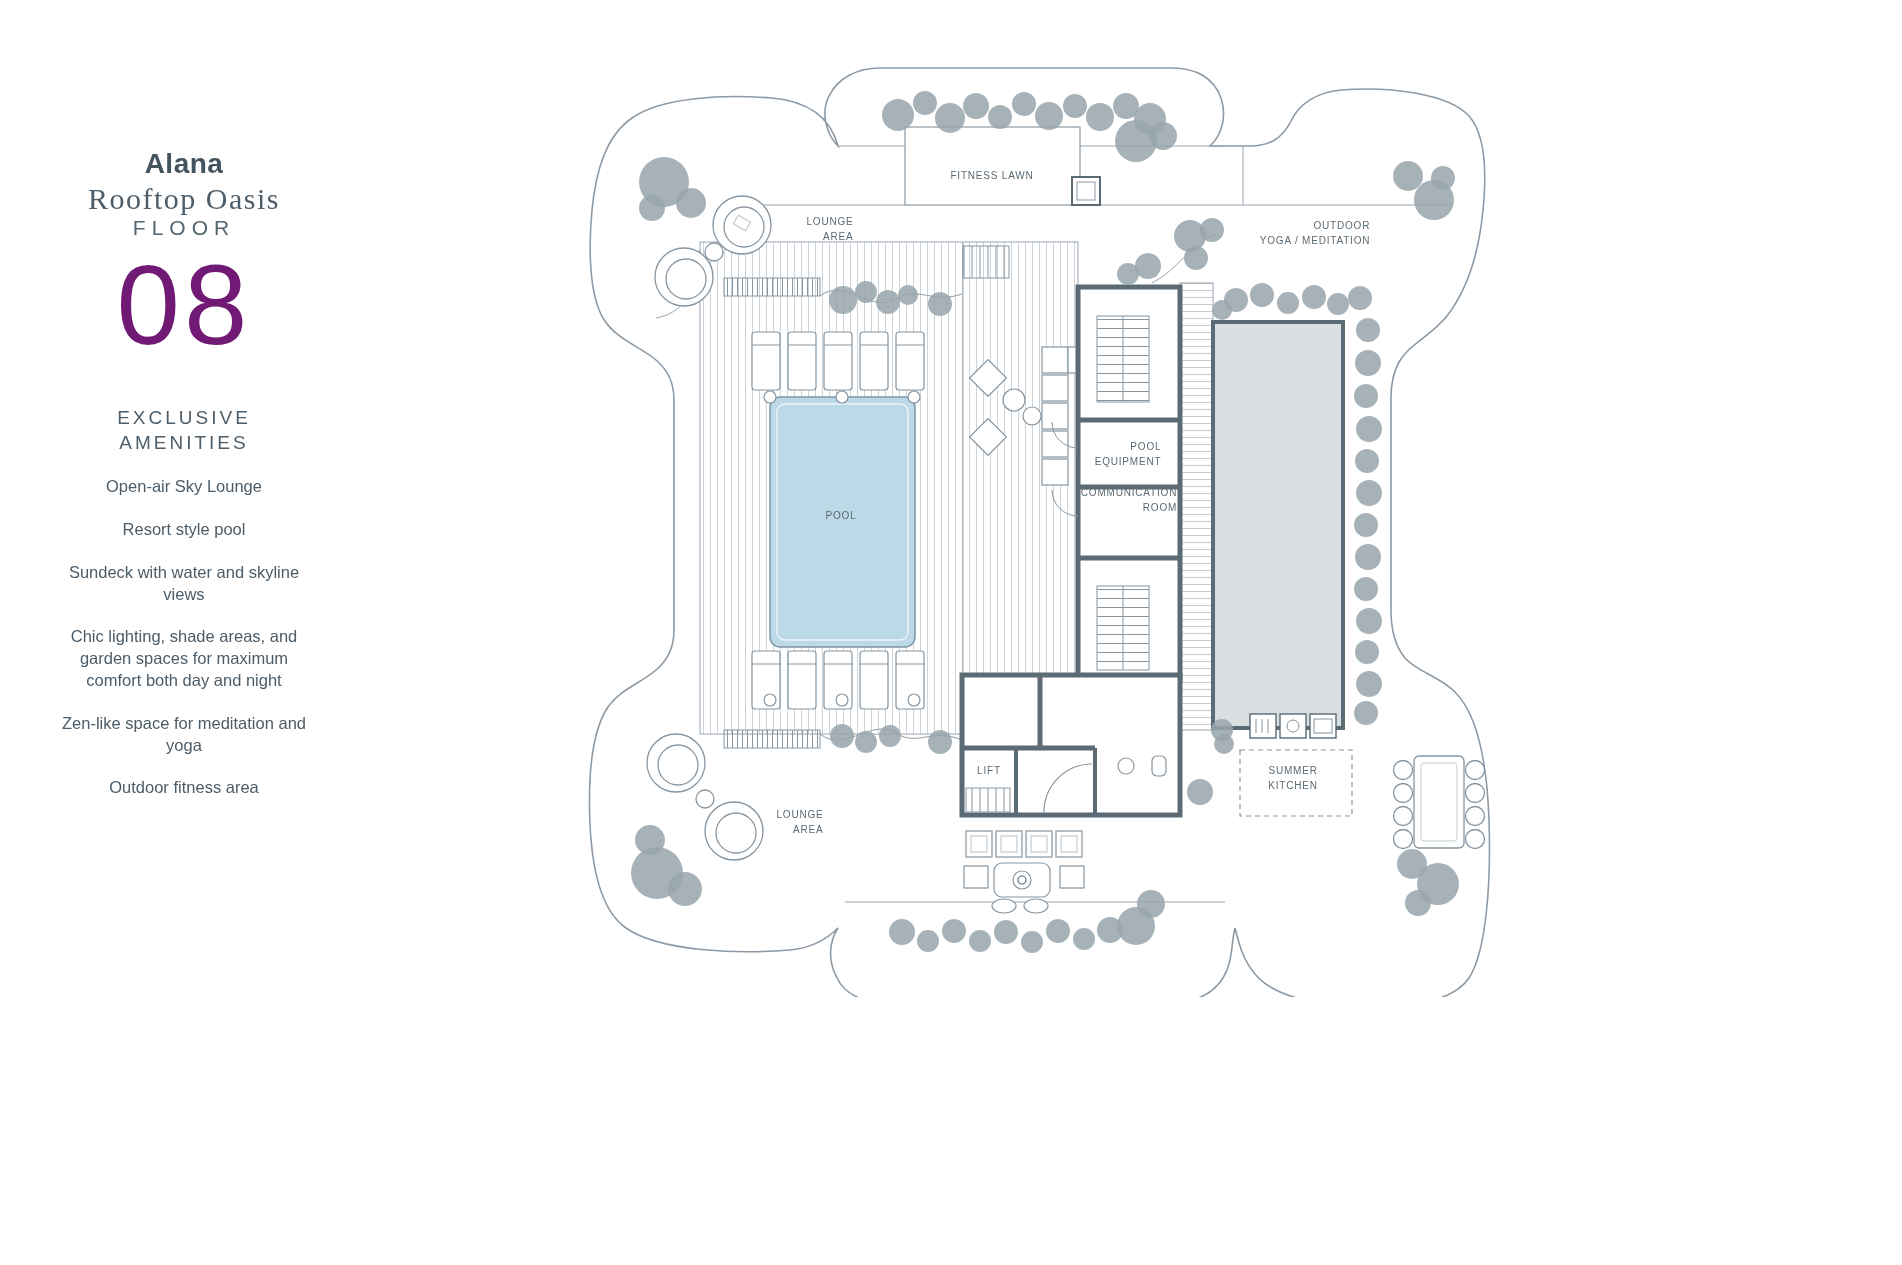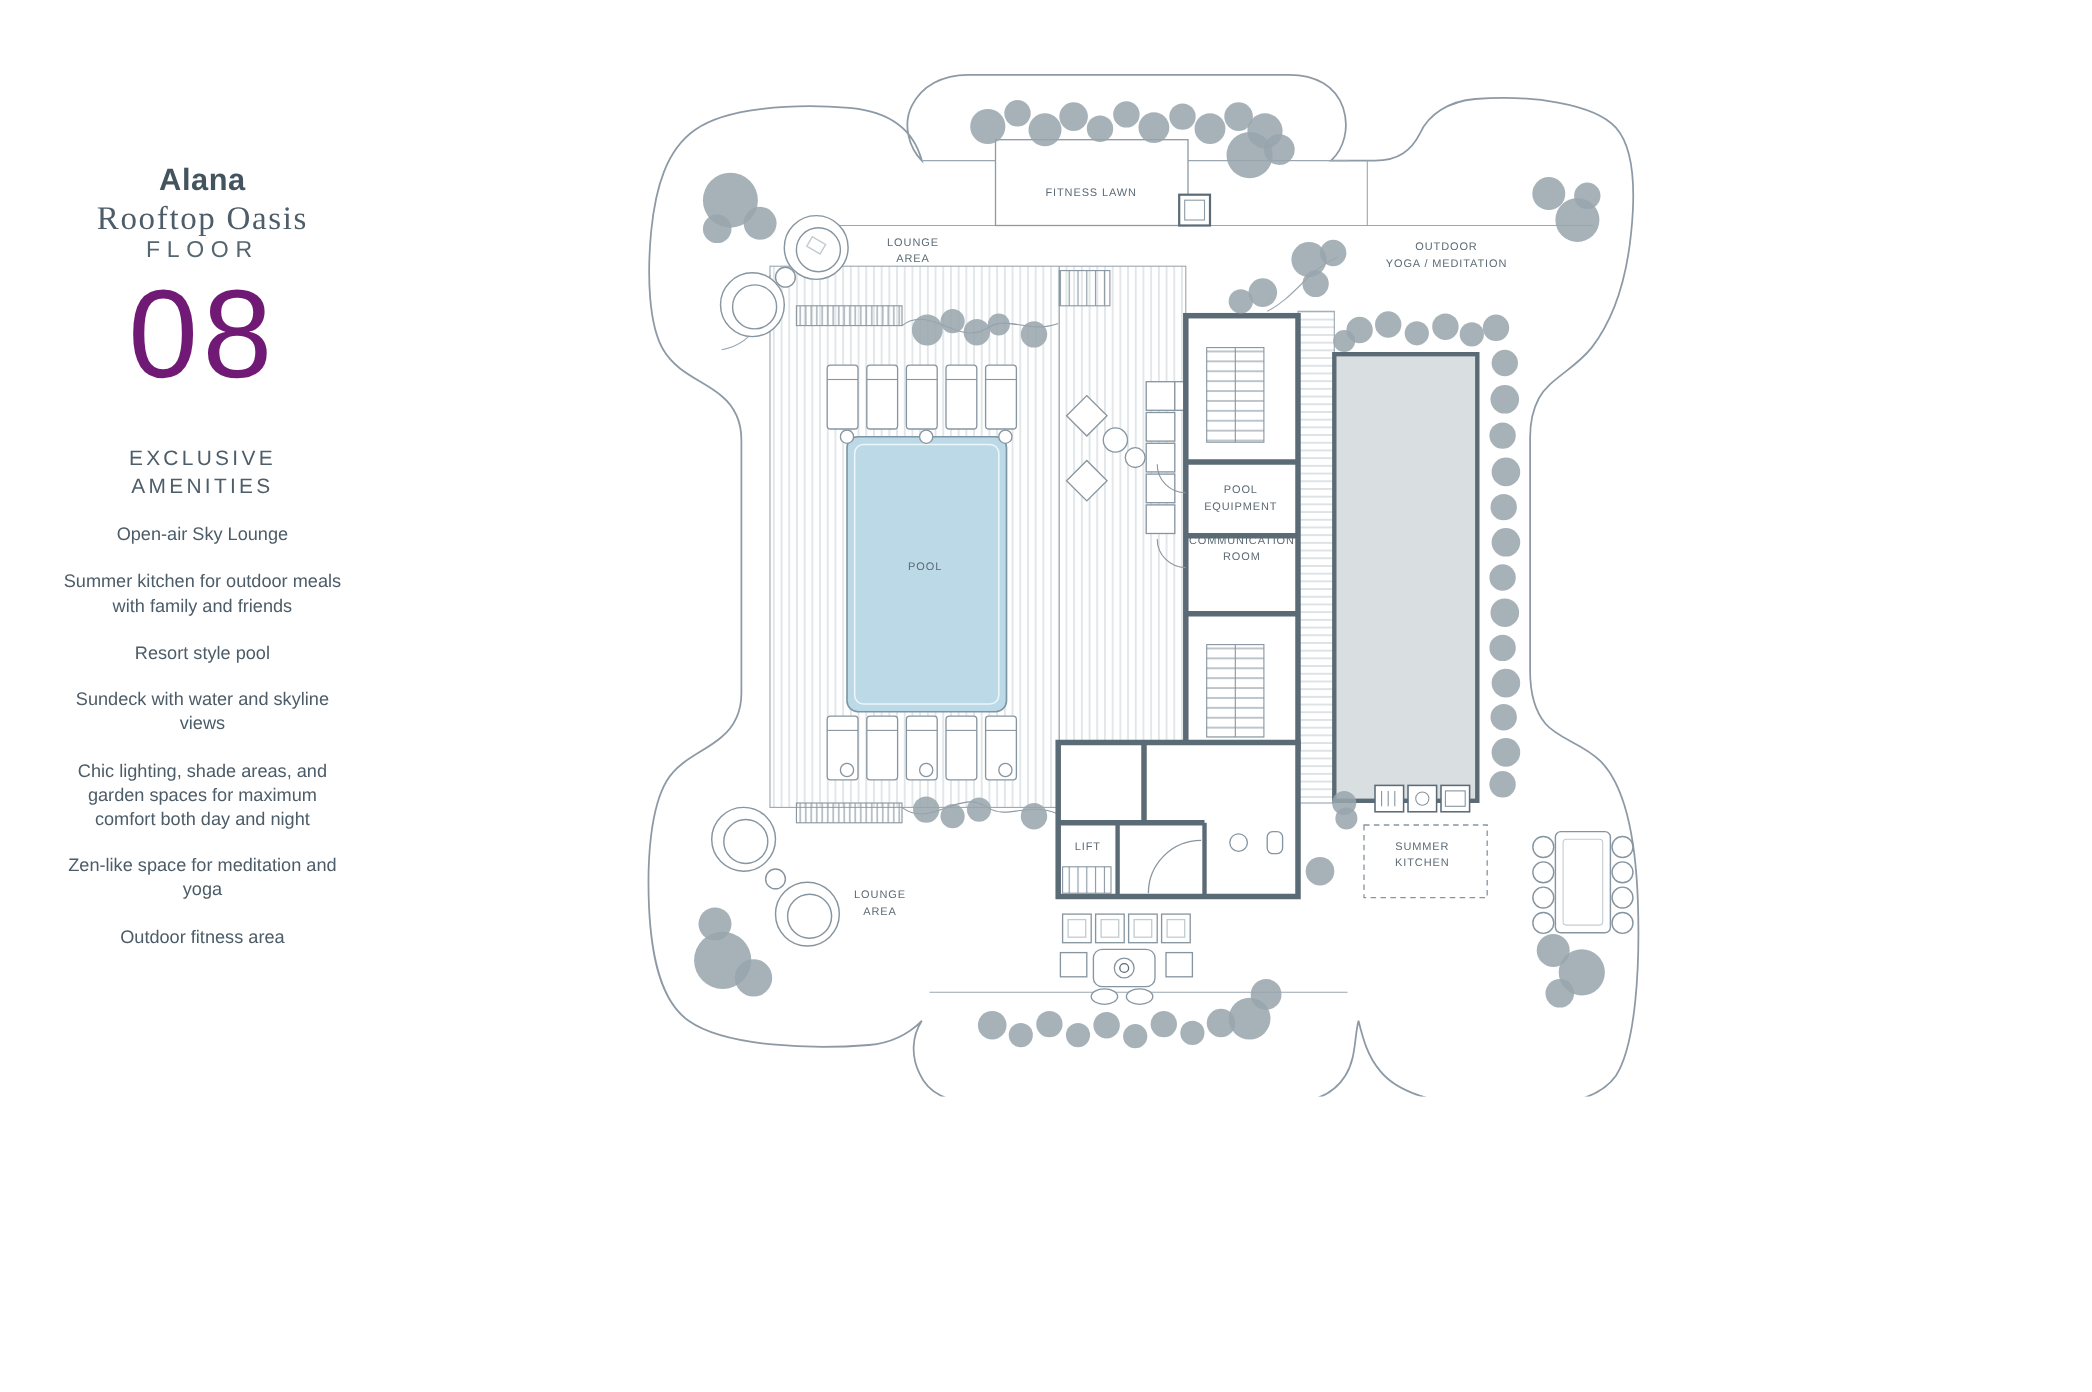--- a/index.html
+++ b/index.html
@@ -11,40 +11,39 @@
   .brand{font-size:28px;font-weight:700;color:#44545f;letter-spacing:.5px;}
   .subtitle{font-family:"Liberation Serif",serif;font-size:30px;color:#4d5d69;letter-spacing:1.5px;margin-top:2px;}
   .floor-label{font-size:21px;letter-spacing:6px;color:#56666f;}
   .floor-number{font-size:114px;font-weight:200;color:#701a75;letter-spacing:4px;line-height:1;margin-top:8px;}
   .amenities-title{font-size:19px;letter-spacing:3px;color:#4d5d69;margin-top:44px;line-height:1.3;}
   .amenities-title span{display:block;}
   .amenity{font-size:16.5px;line-height:1.32;color:#4c5c68;margin-top:21px;}
 
   
   .fp-label{position:absolute;transform:translate(-50%,-50%);font-size:10px;letter-spacing:.8px;
-            color:#5b6a74;text-align:center;line-height:1.45;white-space:nowrap;}
+            color:#5b6a74;text-align:right;line-height:1.45;white-space:nowrap;}
   .fp-label span{display:block;}
   svg{position:absolute;left:0;top:0;}
 </style>
 </head>
 <body>
 
 <div class="page">
 
   <div class="sidebar">
     <div class="brand">Alana</div>
     <div class="subtitle">Rooftop Oasis</div>
     <div class="floor-label">FLOOR</div>
     <div class="floor-number">08</div>
     <div class="amenities-title">
       <span>EXCLUSIVE</span>
       <span>AMENITIES</span>
     </div>
     <div class="amenity">Open-air Sky Lounge</div>
-    <div class="amenity">Summer kitchen for outdoor meals with family and friends</div>
     <div class="amenity">Resort style pool</div>
     <div class="amenity">Sundeck with water and skyline views</div>
     <div class="amenity">Chic lighting, shade areas, and garden spaces for maximum comfort both day and night</div>
     <div class="amenity">Zen-like space for meditation and yoga</div>
     <div class="amenity">Outdoor fitness area</div>
   </div>
 
   <svg id="fp" width="1902" height="1265" viewBox="0 0 1902 1265">
     <defs>
       <pattern id="deckV" width="7" height="7" patternUnits="userSpaceOnUse">

